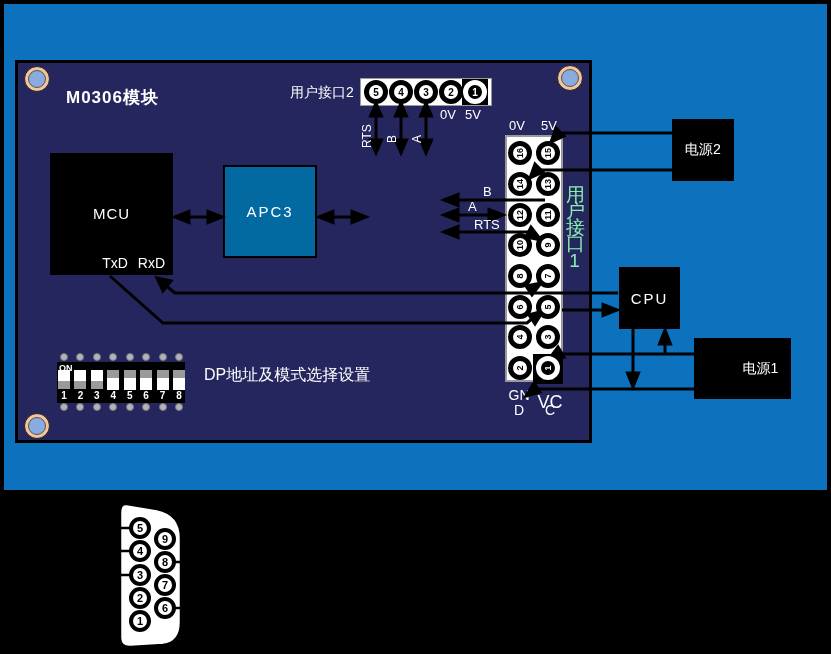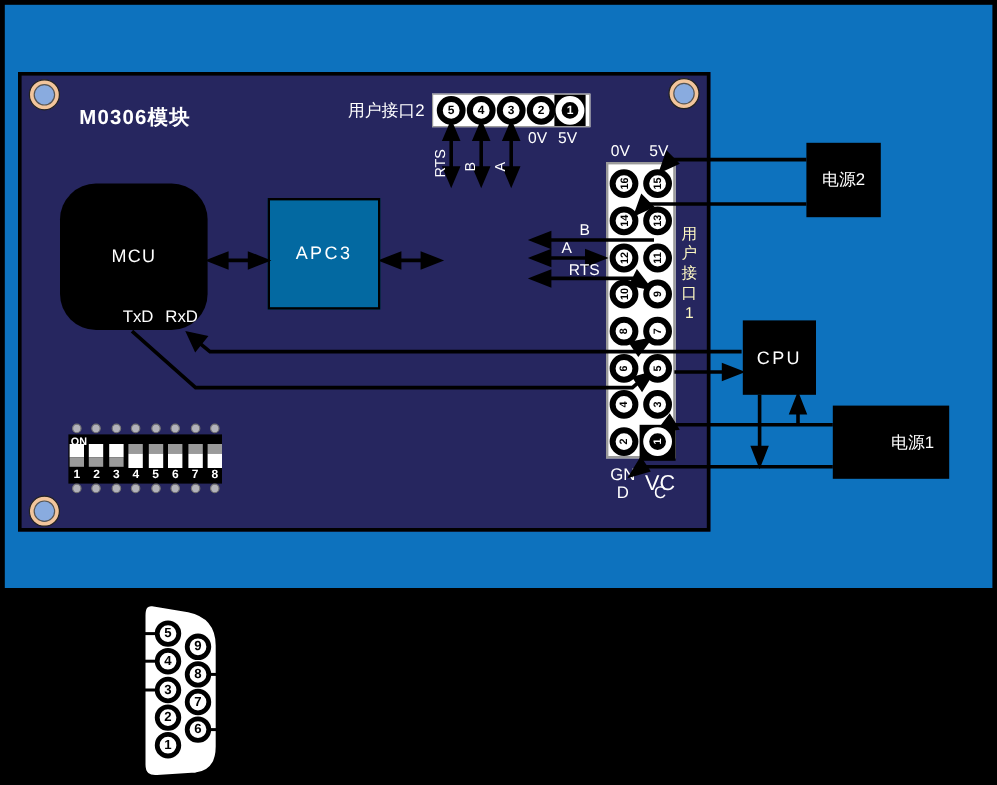--- a/index.html
+++ b/index.html
@@ -6,37 +6,37 @@
   #canvas{position:relative;width:831px;height:654px;background:#000;overflow:hidden;
           font-family:"Liberation Sans","DejaVu Sans",sans-serif;}
   .abs{position:absolute;}
   .panel{left:4px;top:4px;width:823px;height:486px;background:#0d72be;}
   .title{left:0;top:10px;width:800px;text-align:center;color:#fff;font-size:27px;}
   .board{left:15px;top:60px;width:577px;height:383px;background:#26265f;border:3px solid #000;box-sizing:border-box;}
   .hole{width:26px;height:26px;border-radius:50%;background:#f2c59c;border:1px solid #222;box-sizing:border-box;}
   .hole .in{position:absolute;left:3px;top:3px;width:18px;height:18px;border-radius:50%;background:#89abdf;border:1px solid #555;box-sizing:border-box;}
   .module-label{left:66px;top:86px;color:#fff;font-size:17px;font-weight:bold;letter-spacing:1px;}
   .blackbox{background:#000;color:#fff;display:flex;align-items:center;justify-content:center;text-align:center;}
-  .mcu{left:50px;top:153px;width:123px;height:122px;border-radius:30px;}
+  .mcu{left:50px;top:153px;width:123px;height:122px;}
   .mcu-label{position:absolute;top:52px;left:0;width:100%;text-align:center;font-size:15px;letter-spacing:1px;}
   .mcu-pins{position:absolute;bottom:4px;right:8px;font-size:14px;word-spacing:6px;}
   .apc3{left:223px;top:165px;width:94px;height:93px;background:#0369a1;border:2px solid #000;box-sizing:border-box;color:#fff;display:flex;align-items:center;justify-content:center;font-size:15px;letter-spacing:2px;}
   .rs485{left:368px;top:153px;width:75px;height:117px;flex-direction:column;font-size:13.5px;line-height:19px;}
-  .p2box{left:672px;top:119px;width:62px;height:62px;font-size:14px;}
+  .p2box{left:672px;top:119px;width:62px;height:62px;font-size:14px;font-family:Liberation Mono, monospace;}
   .cpubox{left:619px;top:267px;width:61px;height:62px;font-size:15px;letter-spacing:2px;}
   .p1box{left:694px;top:338px;width:61px;height:61px;font-size:14px;padding-left:36px;}
   .strip{background:#fff;border:2px solid #9a9a9a;box-sizing:border-box;}
   .c2strip{left:360px;top:78px;width:132px;height:28px;border-width:1.5px;}
   .c1strip{left:505px;top:135px;width:58px;height:247px;}
   .sq{background:#000;}
   .c2sq{left:462px;top:79px;width:26px;height:26px;}
   .c1sq{left:533px;top:354px;width:30px;height:30px;}
   .wlabel{color:#fff;font-size:13px;}
   .c2label{left:290px;top:84px;color:#fff;font-size:14px;}
-  .c1vlabel{left:566px;top:187px;width:17px;color:#fef9c3;font-size:13px;line-height:16.4px;word-break:break-all;text-align:center;}
+  .c1vlabel{left:566px;top:187px;width:17px;color:#86efac;font-size:19px;line-height:16.4px;word-break:break-all;text-align:center;}
   .dipbody{left:57px;top:362px;width:128px;height:41px;background:#000;}
   .dip-on{left:59px;top:363px;color:#fff;font-size:9px;font-weight:bold;}
   .dipcap{left:204px;top:365px;color:#fff;font-size:16px;}
   .pin{border-radius:50%;display:flex;align-items:center;justify-content:center;font-weight:bold;box-sizing:content-box;}
   .pin span{display:block;}
   .pin-big{width:14px;height:14px;border:5px solid #000;background:#fff;color:#000;}
   .pin-big span{font-size:10px;}
   .rot span{transform:rotate(-90deg);font-size:9px;}
   .pin-db9{width:14px;height:14px;border:4px solid #000;background:#fff;color:#000;}
   .pin-db9 span{font-size:11px;}
@@ -89,20 +89,21 @@
   <div class="abs c1vlabel">用户接口1</div>
   <div class="abs wlabel" style="left:504px;top:118px;width:26px;text-align:center;">0V</div>
   <div class="abs wlabel" style="left:536px;top:118px;width:26px;text-align:center;">5V</div>
   <div class="abs wlabel" style="left:506px;top:387px;width:26px;text-align:center;font-size:14px;">GN</div>
   <div class="abs wlabel" style="left:506px;top:402px;width:26px;text-align:center;font-size:14px;">D</div>
   <div class="abs wlabel" style="left:537px;top:392px;width:26px;text-align:center;font-size:18px;">VC</div>
   <div class="abs wlabel" style="left:537px;top:402px;width:26px;text-align:center;font-size:14px;">C</div>
 
   <div class="abs dipbody"></div>
   <div class="abs dip-on">ON</div>
+  <div class="abs dipcap">DP地址及模式选择设置</div>
 
   <svg width="831" height="654">
 
     <path d="M 127,504 L 157,509 Q 181,514 181,538 L 181,622 Q 181,643 163,645 L 131,647 Q 120,648 120,637 L 120,513 Q 120,503 127,504 Z" fill="#ffffff" stroke="#000" stroke-width="2.5"></path>
     <g stroke="#000" stroke-width="2.5">
       <line x1="120" y1="528" x2="131" y2="528"></line>
       <line x1="120" y1="551" x2="131" y2="551"></line>
       <line x1="120" y1="575" x2="131" y2="575"></line>
       <line x1="174" y1="562" x2="181" y2="562"></line>
       <line x1="174" y1="608" x2="181" y2="608"></line>

